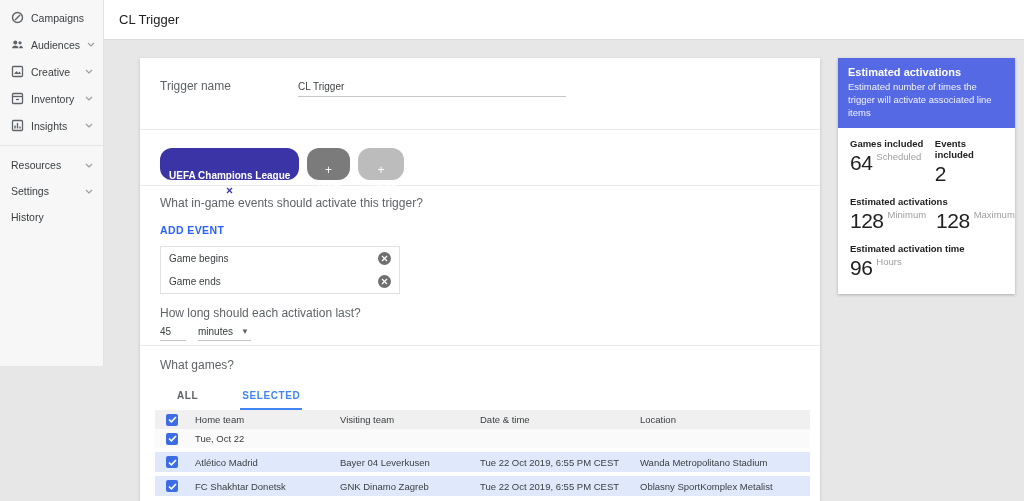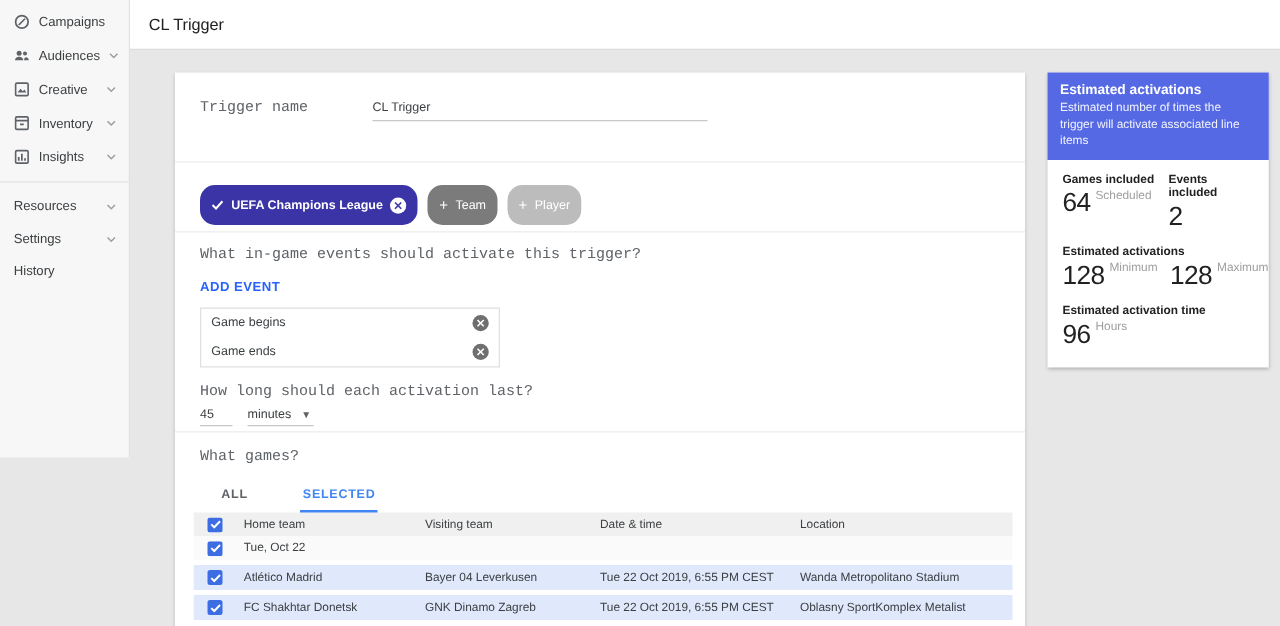--- a/index.html
+++ b/index.html
@@ -19,32 +19,32 @@
   
   .topbar { position:absolute; left:104px; top:0; width:920px; height:40px;
     background:#ffffff; border-bottom:1px solid #dcdcdc; display:flex; align-items:center;
     padding-left:15px; z-index:4; }
   .topbar-title { font-size:13px; color:#212121; }
 
   
   .card { position:absolute; left:140px; top:58px; width:680px; height:560px;
     background:#fff; box-shadow:0 1px 3px rgba(0,0,0,0.18); }
   .sec { border-bottom:1px solid #ebebeb; }
-  .q { font-size:12px; color:#5f6368;font-family:Liberation Mono, monospace; }
+  .q { font-size:12px; color:#5f6368; }
 
   .sec-name { height:72px; padding:18px 20px 0 20px; position:relative; }
   .name-input-wrap { position:absolute; left:158px; top:18px; width:268px; }
   .name-input { width:100%; border:none; outline:none; border-bottom:1px solid #c7c7c7;
     font-size:10px; color:#3c4043; padding:2px 0 4px 0; background:transparent;
     font-family:"Liberation Sans", sans-serif; }
 
   .sec-interest { height:56px; padding:10px 20px 0 20px; }
   .chips { display:flex; gap:8px; margin-top:8px; align-items:center; }
   .chip { height:22px; border-radius:12px; display:inline-flex; align-items:center;
-    gap:6px; padding:16px 9px; font-size:10px; color:#fff; cursor:pointer; }
+    gap:6px; padding:16px 9px; font-size:10px; color:#fff; cursor:pointer;flex-direction:column; }
   .chip-selected { background:#3a34a7; font-weight:bold; }
   .chip-add { background:#7b7b7b; }
   .chip-add.disabled { background:#bcbcbc; }
   .chip .close { width:13px; height:13px; border-radius:50%; background:#fff;
     display:flex; align-items:center; justify-content:center; }
   .plus { font-size:12px; line-height:1; }
 
   .sec-events { height:160px; padding:10px 20px 0 20px; }
   .add-event { display:inline-block; margin-top:14px; font-size:10.5px; font-weight:bold;
     letter-spacing:.4px; color:#2962ff; cursor:pointer; }

